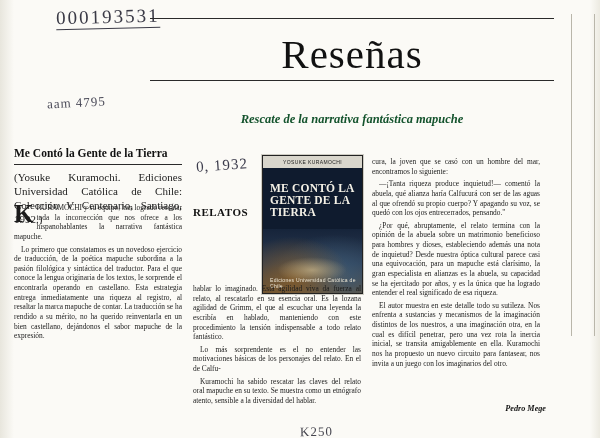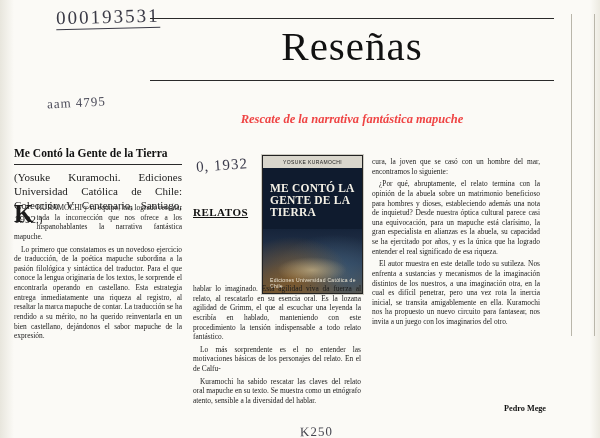--- a/index.html
+++ b/index.html
@@ -80,21 +80,21 @@
   }
 
   
   .masthead {
     position: absolute;
     left: 150px; top: 22px;
     width: 404px;
     text-align: center;
   }
   .masthead h1 {
-    margin: 0;
+    margin: 8px;
     font-family: "Liberation Serif", serif;
     font-weight: normal;
     font-size: 41px;
     letter-spacing: 1px;
     color: #111;
   }
   .rule-top {
     position: absolute;
     left: 150px; top: 18px;
     width: 404px;
@@ -109,21 +109,21 @@
 
   
   .kicker {
     position: absolute;
     left: 150px; top: 112px;
     width: 404px;
     text-align: center;
     font-style: italic;
     font-weight: bold;
     font-size: 12.5px;
-    color: #ef4444;
+    color: #14532d;
   }
 
   
   .article-title {
     position: absolute;
     left: 14px; top: 146px;
     width: 170px;
     font-weight: bold;
     font-size: 11.5px;
     line-height: 1.25;
@@ -179,21 +179,20 @@
 
   
   .relatos {
     position: absolute;
     left: 193px; top: 206px;
     width: 66px;
     font-weight: bold;
     font-size: 11px;
     letter-spacing: 0.5px;
     color: #111;
-    text-decoration: underline;
   }
 
   
   .book {
     position: absolute;
     left: 262px; top: 155px;
     width: 99px;
     height: 137px;
     background: #0f1b2e;
     border: 1px solid #222;
@@ -246,20 +245,21 @@
     color: #efe9d8;
     letter-spacing: 0.3px;
     font-family: "Liberation Sans", sans-serif;
   }
 
   .signature {
     position: absolute;
     right: 54px; top: 404px;
     font-size: 8.2px;
     font-weight: bold;
+    font-style: italic;
     color: #111;
   }
 
   
   .stamp {
     position: absolute;
     left: 300px; top: 424px;
     font-size: 13px;
     color: #46464f;
     letter-spacing: 1px;
@@ -311,20 +311,21 @@
   </div>
 
   <div class="col" id="col2">
     <p class="first"><span>hablar lo imaginado. Esta agilidad viva da fuerza al relato, al rescatarlo en su esencia oral. Es la lozana agilidad de Grimm, el que al escuchar una leyenda la escribía en hablado, manteniendo con este procedimiento la tensión indispensable a todo relato fantástico.</span></p>
     <p><span>Lo más sorprendente es el no entender las motivaciones básicas de los personajes del relato. En el de Calfu-</span></p>
     <p><span>Kuramochi ha sabido rescatar las claves del relato oral mapuche en su texto. Se muestra como un etnógrafo atento, sensible a la diversidad del hablar.</span></p>
   </div>
 
   <div class="col" id="col3">
     <p class="first"><span>cura, la joven que se casó con un hombre del mar, encontramos lo siguiente:</span></p>
+    <p><span>—¡Tanta riqueza produce inquietud!— comentó la abuela, qué alianza haría Calfucurá con ser de las aguas al que ofrendó su propio cuerpo? Y apagando su voz, se quedó con los ojos entrecerrados, pensando."</span></p>
     <p><span>¿Por qué, abruptamente, el relato termina con la opinión de la abuela sobre un matrimonio beneficioso para hombres y dioses, estableciendo además una nota de inquietud? Desde nuestra óptica cultural parece casi una equivocación, para un mapuche está clarísimo, la gran especialista en alianzas es la abuela, su capacidad se ha ejercitado por años, y es la única que ha logrado entender el real significado de esa riqueza.</span></p>
     <p><span>El autor muestra en este detalle todo su sutileza. Nos enfrenta a sustancias y mecanismos de la imaginación distintos de los nuestros, a una imaginación otra, en la cual es difícil penetrar, pero una vez rota la inercia inicial, se transita amigablemente en ella. Kuramochi nos ha propuesto un nuevo circuito para fantasear, nos invita a un juego con los imaginarios del otro.</span></p>
   </div>
 
   <div class="signature">Pedro Mege</div>
 
   <div class="stamp">K250</div>
 
 </div>
 

